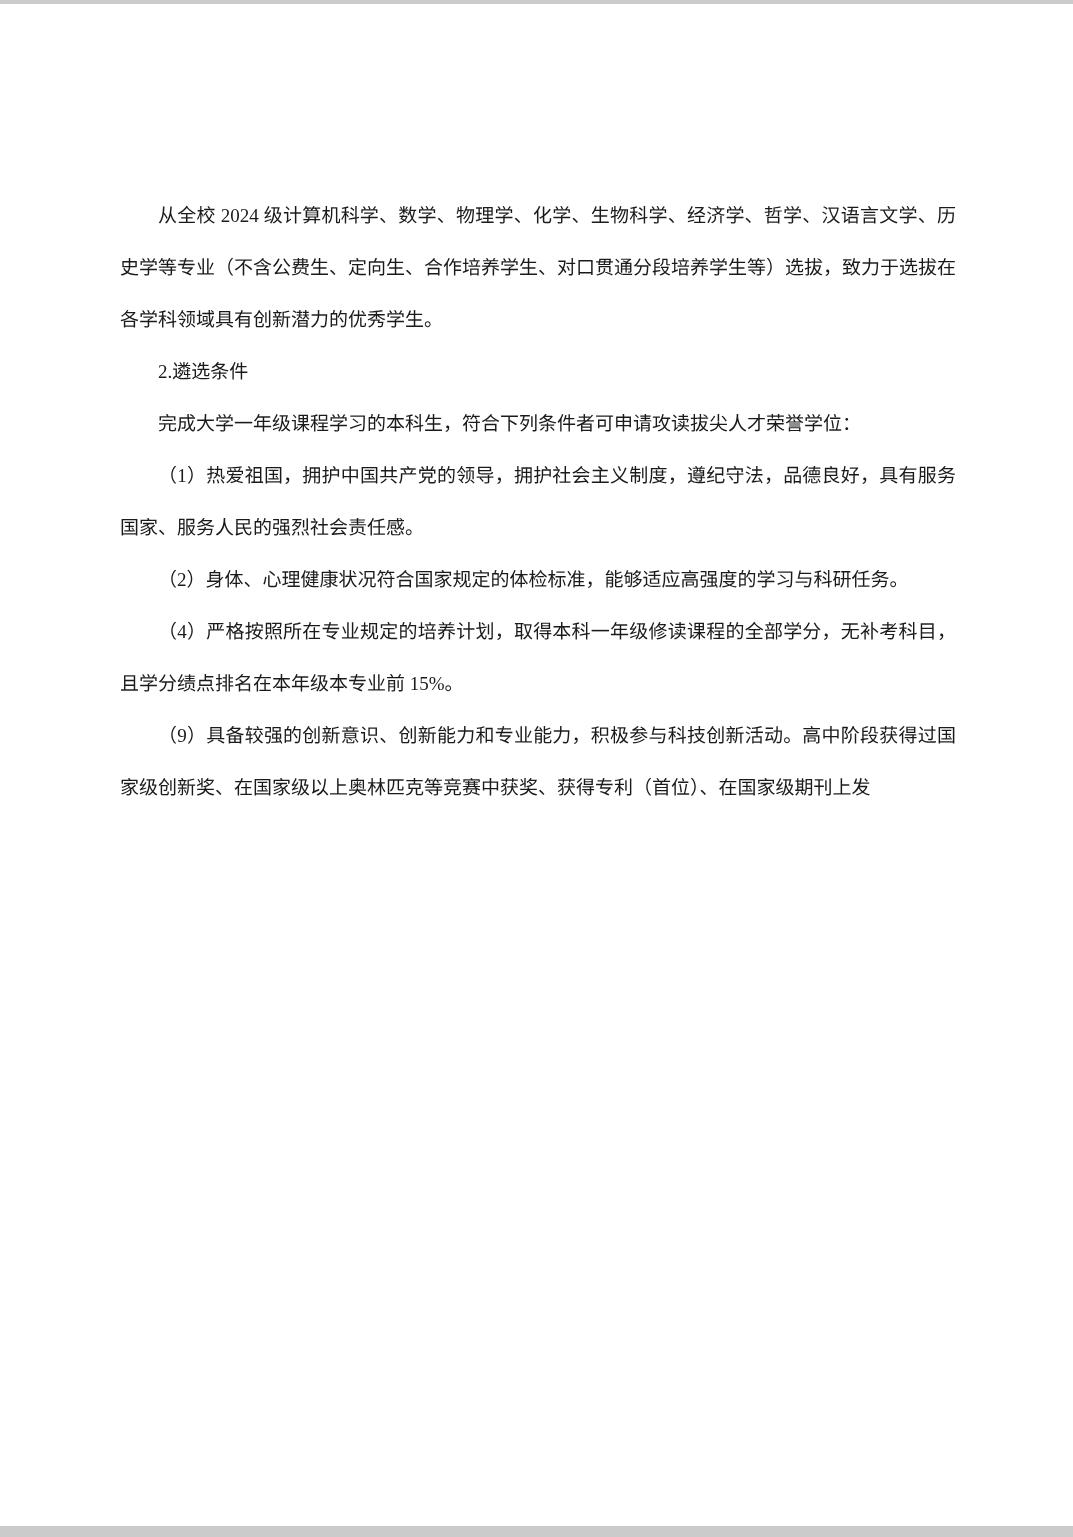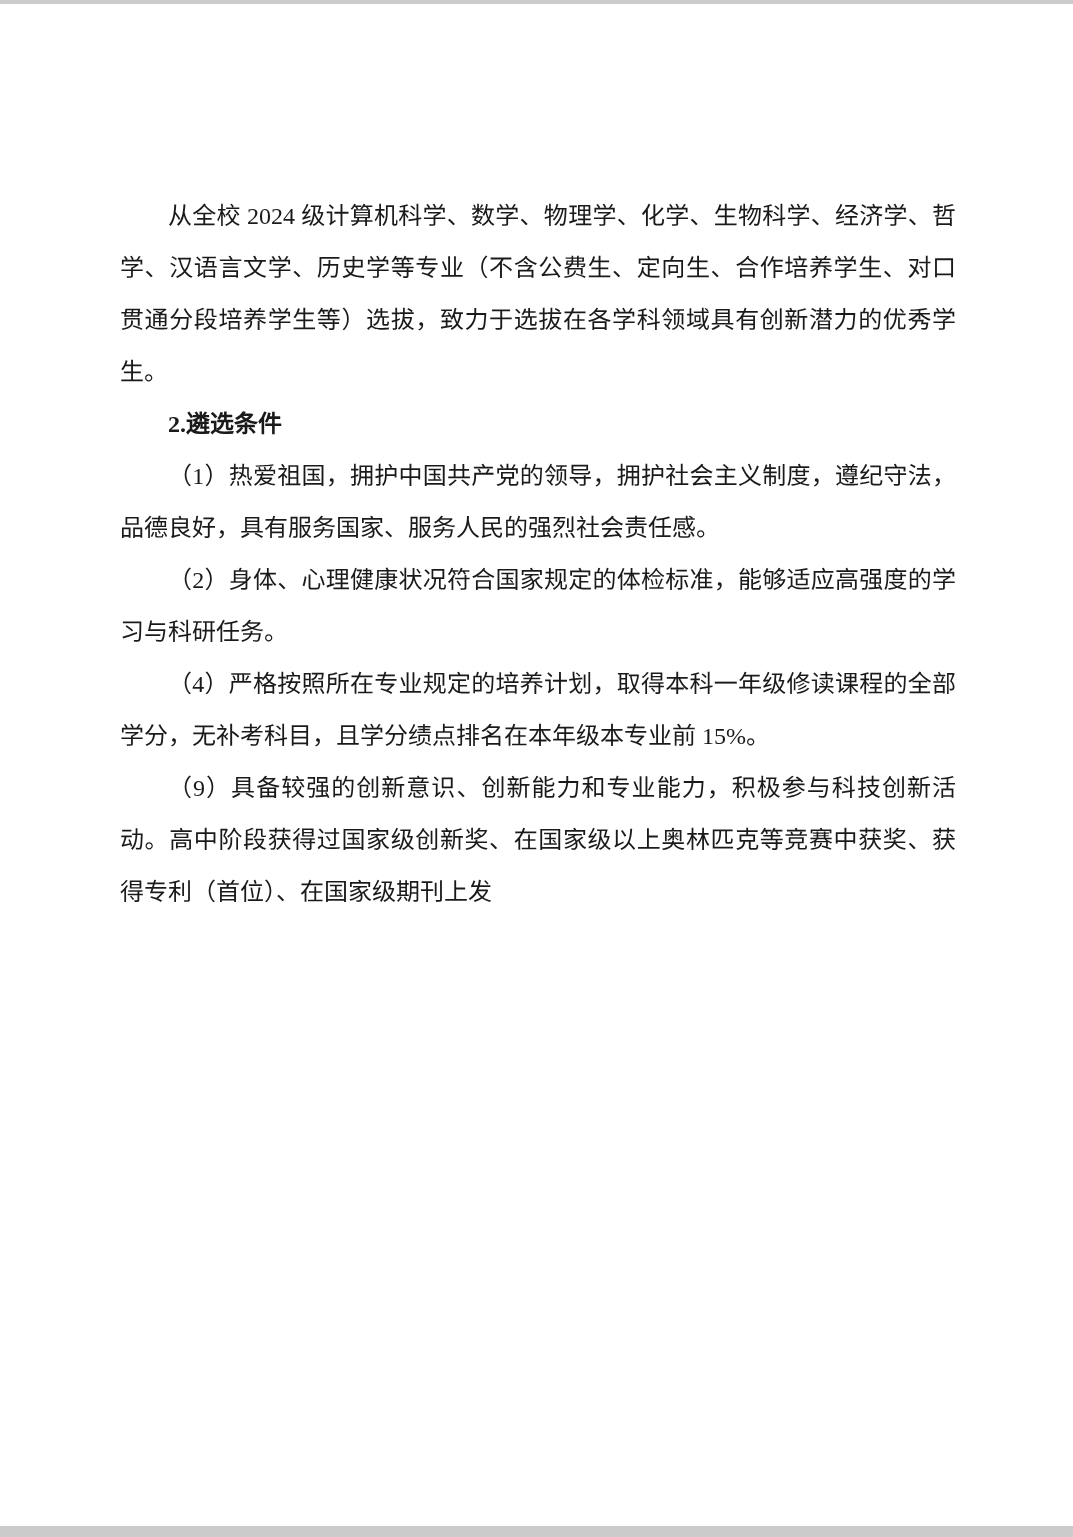--- a/index.html
+++ b/index.html
@@ -19,42 +19,43 @@
     background: #cbcbcb;
   }
   .edge-strip.top { top: 0; height: 4px; }
   .edge-strip.bottom { bottom: 0; height: 11px; }
   .doc-content {
     position: absolute;
     left: 120px;
     top: 190px;
     width: 836px;
     color: #1a1a1a;
-    font-size: 24px;
+    font-size: 19px;
     line-height: 52px;
     text-align: justify;
     text-justify: inter-character;
   }
   .para {
     margin: 0;
     text-indent: 2em;
   }
   .heading {
     margin: 0;
     text-indent: 2em;
-    font-weight: 700;
+    font-weight: 400;
   }
 </style>
 </head>
 <body>
 
 <div class="edge-strip top"></div>
 
 <div class="doc-content">
   <p class="para">从全校 2024 级计算机科学、数学、物理学、化学、生物科学、经济学、哲学、汉语言文学、历史学等专业（不含公费生、定向生、合作培养学生、对口贯通分段培养学生等）选拔，致力于选拔在各学科领域具有创新潜力的优秀学生。</p>
   <p class="heading">2.遴选条件</p>
+  <p class="para">完成大学一年级课程学习的本科生，符合下列条件者可申请攻读拔尖人才荣誉学位：</p>
   <p class="para">（1）热爱祖国，拥护中国共产党的领导，拥护社会主义制度，遵纪守法，品德良好，具有服务国家、服务人民的强烈社会责任感。</p>
   <p class="para">（2）身体、心理健康状况符合国家规定的体检标准，能够适应高强度的学习与科研任务。</p>
   <p class="para">（4）严格按照所在专业规定的培养计划，取得本科一年级修读课程的全部学分，无补考科目，且学分绩点排名在本年级本专业前 15%。</p>
   <p class="para">（9）具备较强的创新意识、创新能力和专业能力，积极参与科技创新活动。高中阶段获得过国家级创新奖、在国家级以上奥林匹克等竞赛中获奖、获得专利（首位）、在国家级期刊上发</p>
 </div>
 
 <div class="edge-strip bottom"></div>
 
 </body></html>

